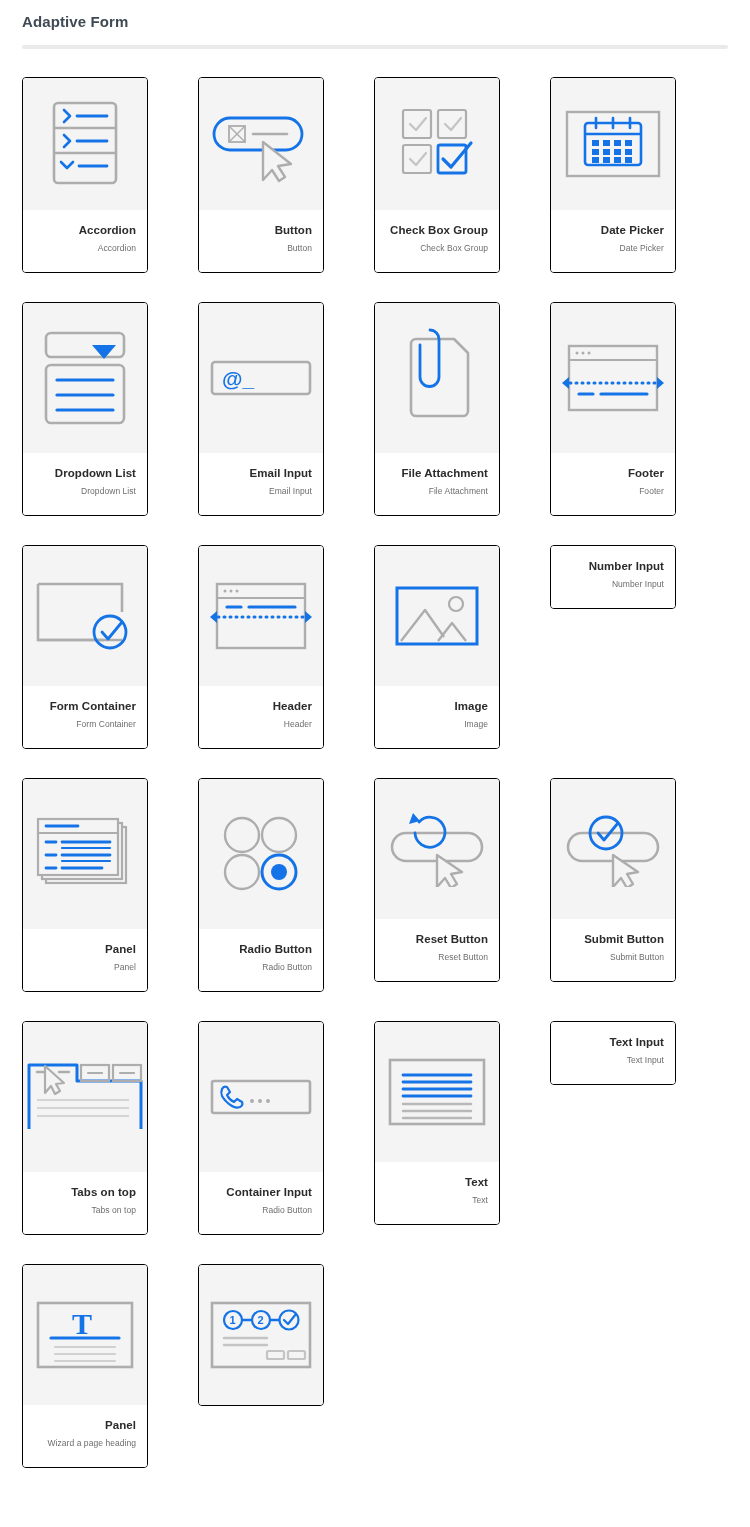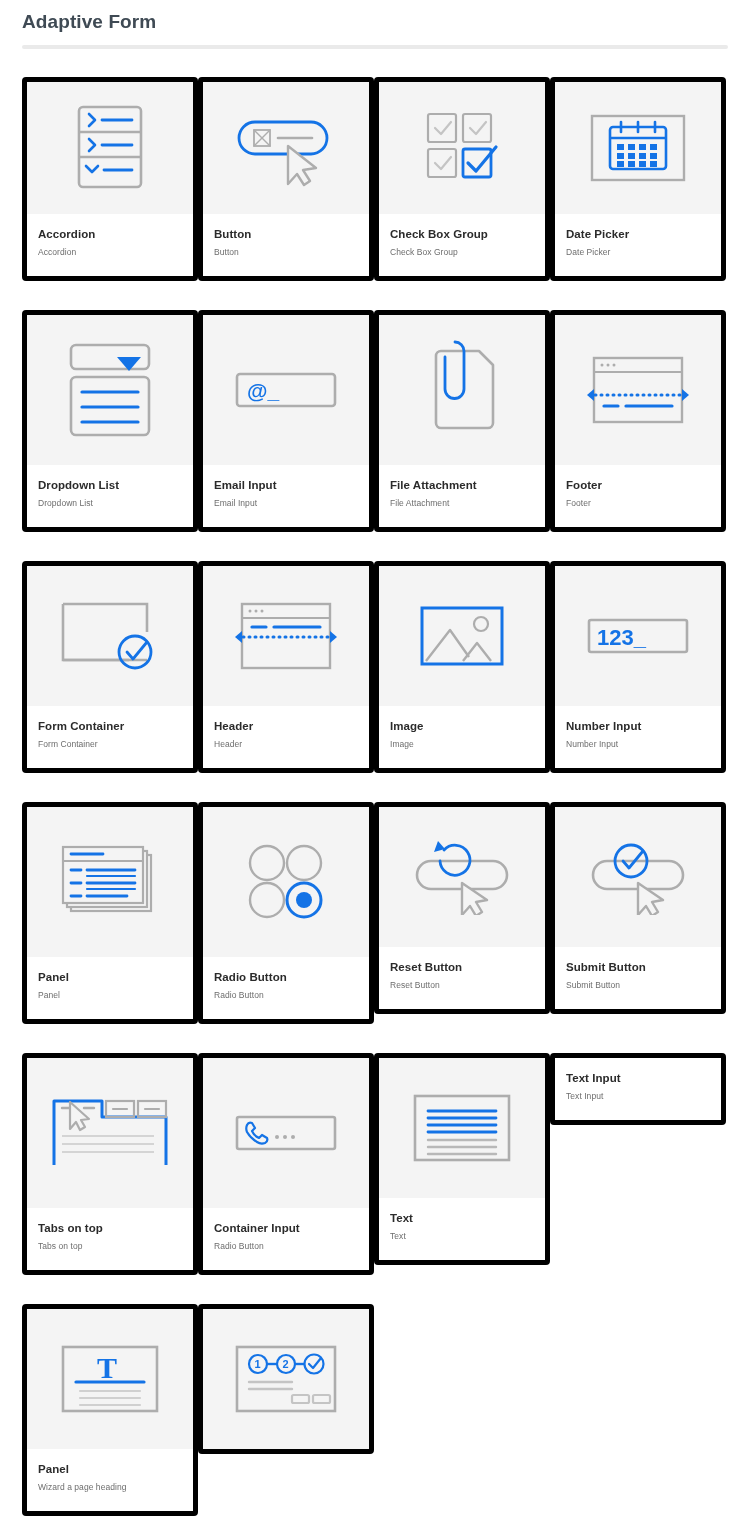--- a/index.html
+++ b/index.html
@@ -8,21 +8,21 @@
     width: 750px;
     background: #ffffff;
     font-family: "Liberation Sans", "DejaVu Sans", sans-serif;
   }
   body { width: 750px; min-height: 1527px; overflow-x: hidden; }
 
   .page { width: 750px; padding: 0; }
 
   .page-header { padding: 8px 22px 0 22px; }
   .page-title {
-    font-size: 19px;
+    font-size: 15px;
     font-weight: bold;
     color: #3f4a54;
     letter-spacing: .1px;
     line-height: 20px;
     margin: 0;
     padding: 4px 0 0 0;
   }
   .header-rule {
     margin: 13px 22px 0 22px;
     height: 4px;
@@ -33,27 +33,28 @@
   .grid {
     display: grid;
     grid-template-columns: repeat(4, 153px);
     column-gap: 23px;
     row-gap: 29px;
     padding: 28px 22px 40px 22px;
     align-items: start;
   }
 
   .card {
-    width: 176px;
+    width: 126px;
     background: #ffffff;
-    border: 5px solid #000000;
+    border: 1px solid #000000;
     border-radius: 4px;
     overflow: hidden;
     display: flex;
     flex-direction: column;
+    text-align: right;
   }
   .card-thumb {
     background: #f4f4f4;
     height: 132px;
     display: flex;
     align-items: center;
     justify-content: center;
   }
   .card-thumb svg { display: block; }
   .card-body {
@@ -315,28 +316,20 @@
           </svg>
         </span>
       </div>
       <div class="card-body">
         <p class="card-title">Image</p>
         <p class="card-sub">Image</p>
       </div>
     </div>
 
     <div class="card">
-      <div class="card-thumb thumb-h140">
-        <span>
-          <svg width="102" height="36" viewBox="0 0 102 36" fill="none">
-            <rect x="2" y="2" width="98" height="32" rx="2" stroke="#adadad" stroke-width="2.6"></rect>
-            <text x="10" y="27" font-family="'Liberation Sans', sans-serif" font-size="22" font-weight="bold" fill="#1473e6">123_</text>
-          </svg>
-        </span>
-      </div>
       <div class="card-body">
         <p class="card-title">Number Input</p>
         <p class="card-sub">Number Input</p>
       </div>
     </div>
 
     <div class="card">
       <div class="card-thumb thumb-h150">
         <span>
           <svg width="102" height="82" viewBox="0 0 102 82" fill="none">

